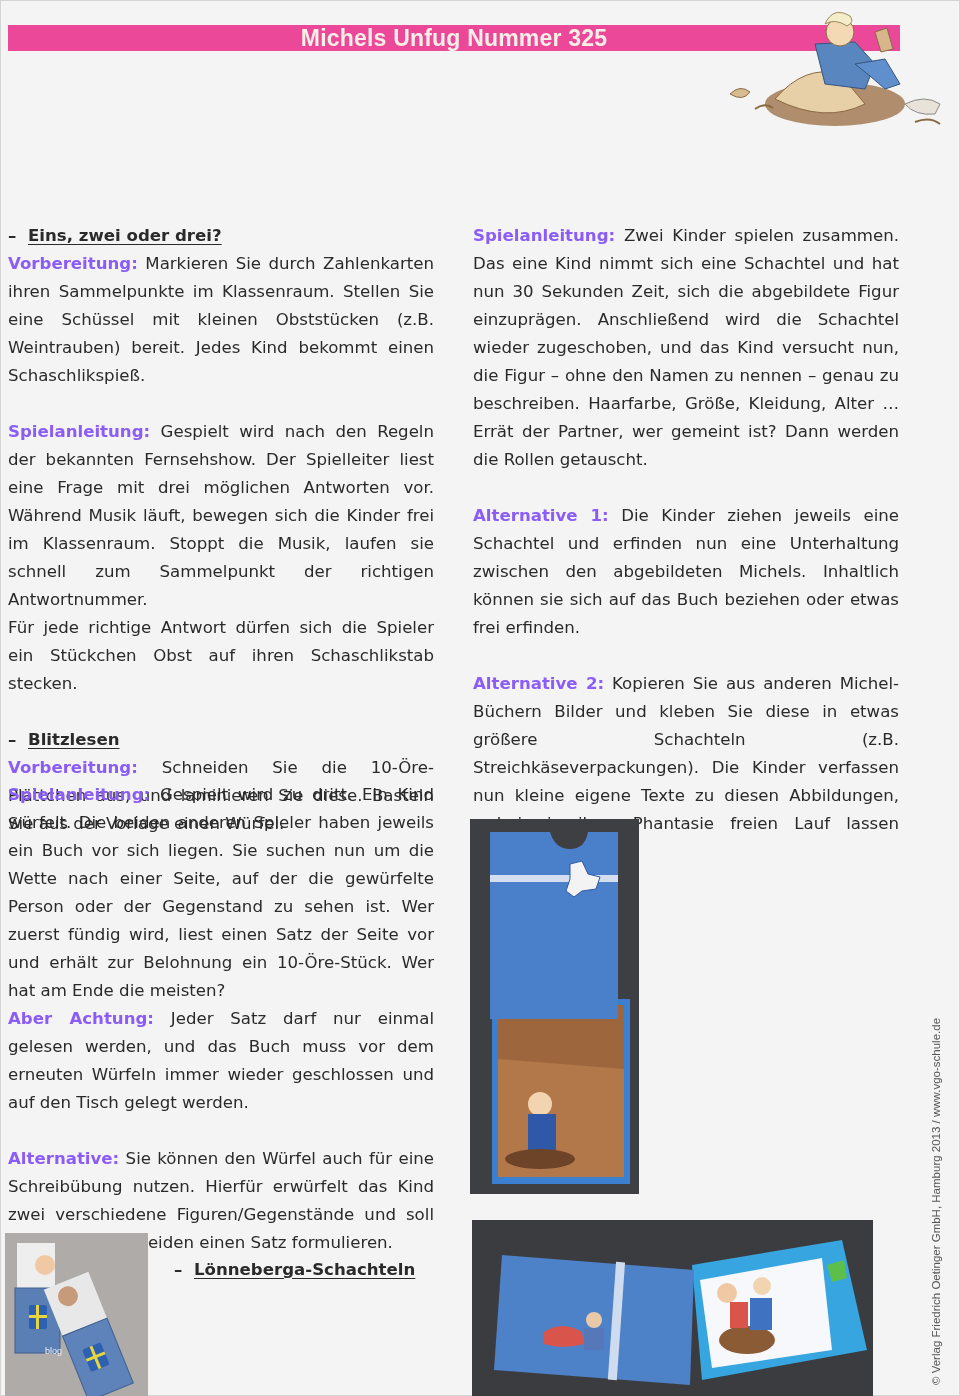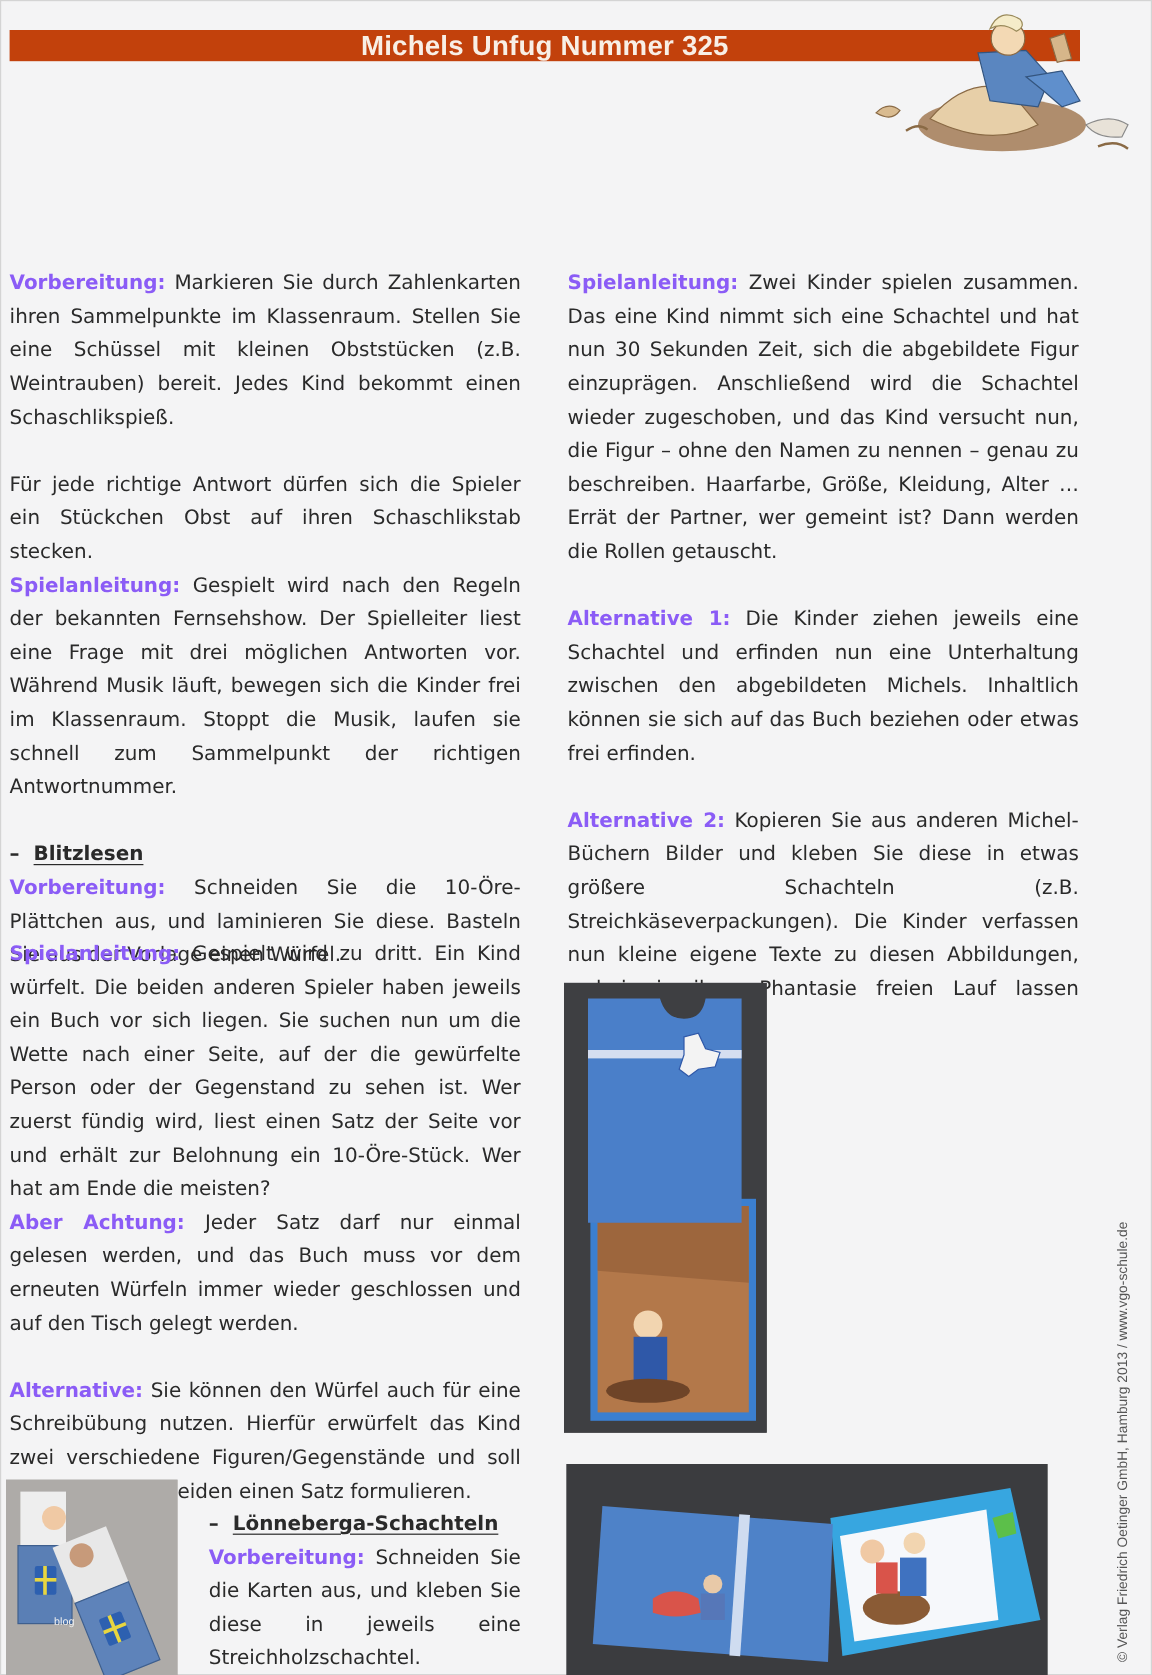--- a/index.html
+++ b/index.html
@@ -10,21 +10,21 @@
       overflow: hidden;
       font-family: "DejaVu Sans", sans-serif;
       color: #262626;
     }
     .page-edge {
       position: absolute; left: 0; top: 0; width: 958px; height: 1394px;
       border: 1px solid #d4d4d4;
     }
     .title-bar {
       position: absolute; left: 8px; top: 25px; width: 892px; height: 26px;
-      background: #c2410c;
+      background: #ec4899;
       display: flex; align-items: center; justify-content: center;
     }
     .title-text {
       color: #f8efe6; font-family: "Liberation Sans", sans-serif;
       font-weight: bold; font-size: 23px; letter-spacing: 0.2px;
       margin-left: 0;
     }
     .header-illustration {
       position: absolute; left: 715px; top: 4px; width: 245px; height: 130px;
     }
@@ -78,24 +78,27 @@
   <circle cx="125" cy="28" r="14" fill="#f3d9b4" stroke="#8a6a45" stroke-width="1"></circle>
   <path d="M110 20 Q118 2 135 12 Q140 18 132 22 Q120 14 110 20Z" fill="#f5ecc9" stroke="#9a8a5a" stroke-width="1"></path>
   <path d="M160 28 L172 24 L178 45 L166 48Z" fill="#d6b68a" stroke="#8a6a45" stroke-width="1"></path>
   <path d="M15 90 Q25 80 35 88 Q28 98 15 90Z" fill="#d9bb90" stroke="#8a6a45" stroke-width="1"></path>
   <path d="M190 100 Q210 90 225 100 L220 110 Q200 112 190 100Z" fill="#e8e2d8" stroke="#8a8a8a" stroke-width="1"></path>
   <path d="M40 105 Q50 98 58 104" stroke="#8a6a45" fill="none" stroke-width="2"></path>
   <path d="M200 118 Q215 112 225 120" stroke="#8a6a45" fill="none" stroke-width="2"></path>
 </svg>
 
 <div class="text col-left-top">
+  <span class="heading-line">
+    <span class="dash">–</span><span class="u">Eins, zwei oder drei?</span>
+  </span>
   <p class="last"><b>Vorbereitung:</b> <span>Markieren Sie durch Zahlenkarten ihren Sammelpunkte im Klassenraum. Stellen Sie eine Schüssel mit kleinen Obststücken (z.B. Weintrauben) bereit. Jedes Kind bekommt einen Schaschlikspieß.</span></p>
   <div class="gap"></div>
+  <p class="last"><b>Spielanleitung:</b> <span>Gespielt wird nach den Regeln der bekannten Fernsehshow. Der Spielleiter liest eine Frage mit drei möglichen Antworten vor. Während Musik läuft, bewegen sich die Kinder frei im Klassenraum. Stoppt die Musik, laufen sie schnell zum Sammelpunkt der richtigen Antwortnummer.</span></p>
   <p class="last">Für jede richtige Antwort dürfen sich die Spieler ein Stückchen Obst auf ihren Schaschlikstab stecken.</p>
-  <p class="last"><b>Spielanleitung:</b> <span>Gespielt wird nach den Regeln der bekannten Fernsehshow. Der Spielleiter liest eine Frage mit drei möglichen Antworten vor. Während Musik läuft, bewegen sich die Kinder frei im Klassenraum. Stoppt die Musik, laufen sie schnell zum Sammelpunkt der richtigen Antwortnummer.</span></p>
   <div class="gap"></div>
   <span class="heading-line">
     <span class="dash">–</span><span class="u">Blitzlesen</span>
   </span>
   <p class="last"><b>Vorbereitung:</b> <span>Schneiden Sie die 10-Öre-Plättchen aus, und laminieren Sie diese. Basteln Sie aus der Vorlage einen Würfel.</span></p>
 </div>
 
 <div class="text col-right-top">
   <p class="last"><b>Spielanleitung:</b> <span>Zwei Kinder spielen zusammen. Das eine Kind nimmt sich eine Schachtel und hat nun 30 Sekunden Zeit, sich die abgebildete Figur einzuprägen. Anschließend wird die Schachtel wieder zugeschoben, und das Kind versucht nun, die Figur – ohne den Namen zu nennen – genau zu beschreiben. Haarfarbe, Größe, Kleidung, Alter …  Errät der Partner, wer gemeint ist? Dann werden die Rollen getauscht.</span></p>
   <div class="gap"></div>
@@ -108,21 +111,20 @@
   <p class="last"><b>Spielanleitung:</b> <span>Gespielt wird zu dritt. Ein Kind würfelt. Die beiden anderen Spieler haben jeweils ein Buch vor sich liegen. Sie suchen nun um die Wette nach einer Seite, auf der die gewürfelte Person oder der Gegenstand zu sehen ist. Wer zuerst fündig wird, liest einen Satz der Seite vor und erhält zur Belohnung ein 10-Öre-Stück. Wer hat am Ende die meisten?</span></p>
   <p class="last"><b>Aber Achtung:</b> <span>Jeder Satz darf nur einmal gelesen werden, und das Buch muss vor dem erneuten Würfeln immer wieder geschlossen und auf den Tisch gelegt werden.</span></p>
   <div class="gap"></div>
   <p class="last"><b>Alternative:</b> <span>Sie können den Würfel auch für eine Schreibübung nutzen. Hierfür erwürfelt das Kind zwei verschiedene Figuren/Gegenstände und soll nun mit diesen beiden einen Satz formulieren.</span></p>
 </div>
 
 <div class="text col-small">
   <span class="heading-line">
     <span class="dash">–</span><span class="u">Lönneberga-Schachteln</span>
   </span>
-  <p class="last"><b>Vorbereitung:</b> <span>Schneiden Sie die Karten aus, und kleben Sie diese in jeweils eine Streichholzschachtel.</span></p>
 </div>
 
 <div class="photo photo-matchbox">
   <svg width="143" height="163" viewBox="0 0 143 163">
     <rect width="143" height="163" fill="#aeaba8"></rect>
     <rect x="12" y="10" width="38" height="45" fill="#eeeeee"></rect>
     <circle cx="40" cy="32" r="10" fill="#f0c9a4"></circle>
     <rect x="10" y="55" width="45" height="65" fill="#5a7fb5" stroke="#3e5f8e"></rect>
     <rect x="24" y="72" width="18" height="24" fill="#2d60b0" rx="2"></rect>
     <rect x="24" y="82" width="18" height="3" fill="#e8d640"></rect>

